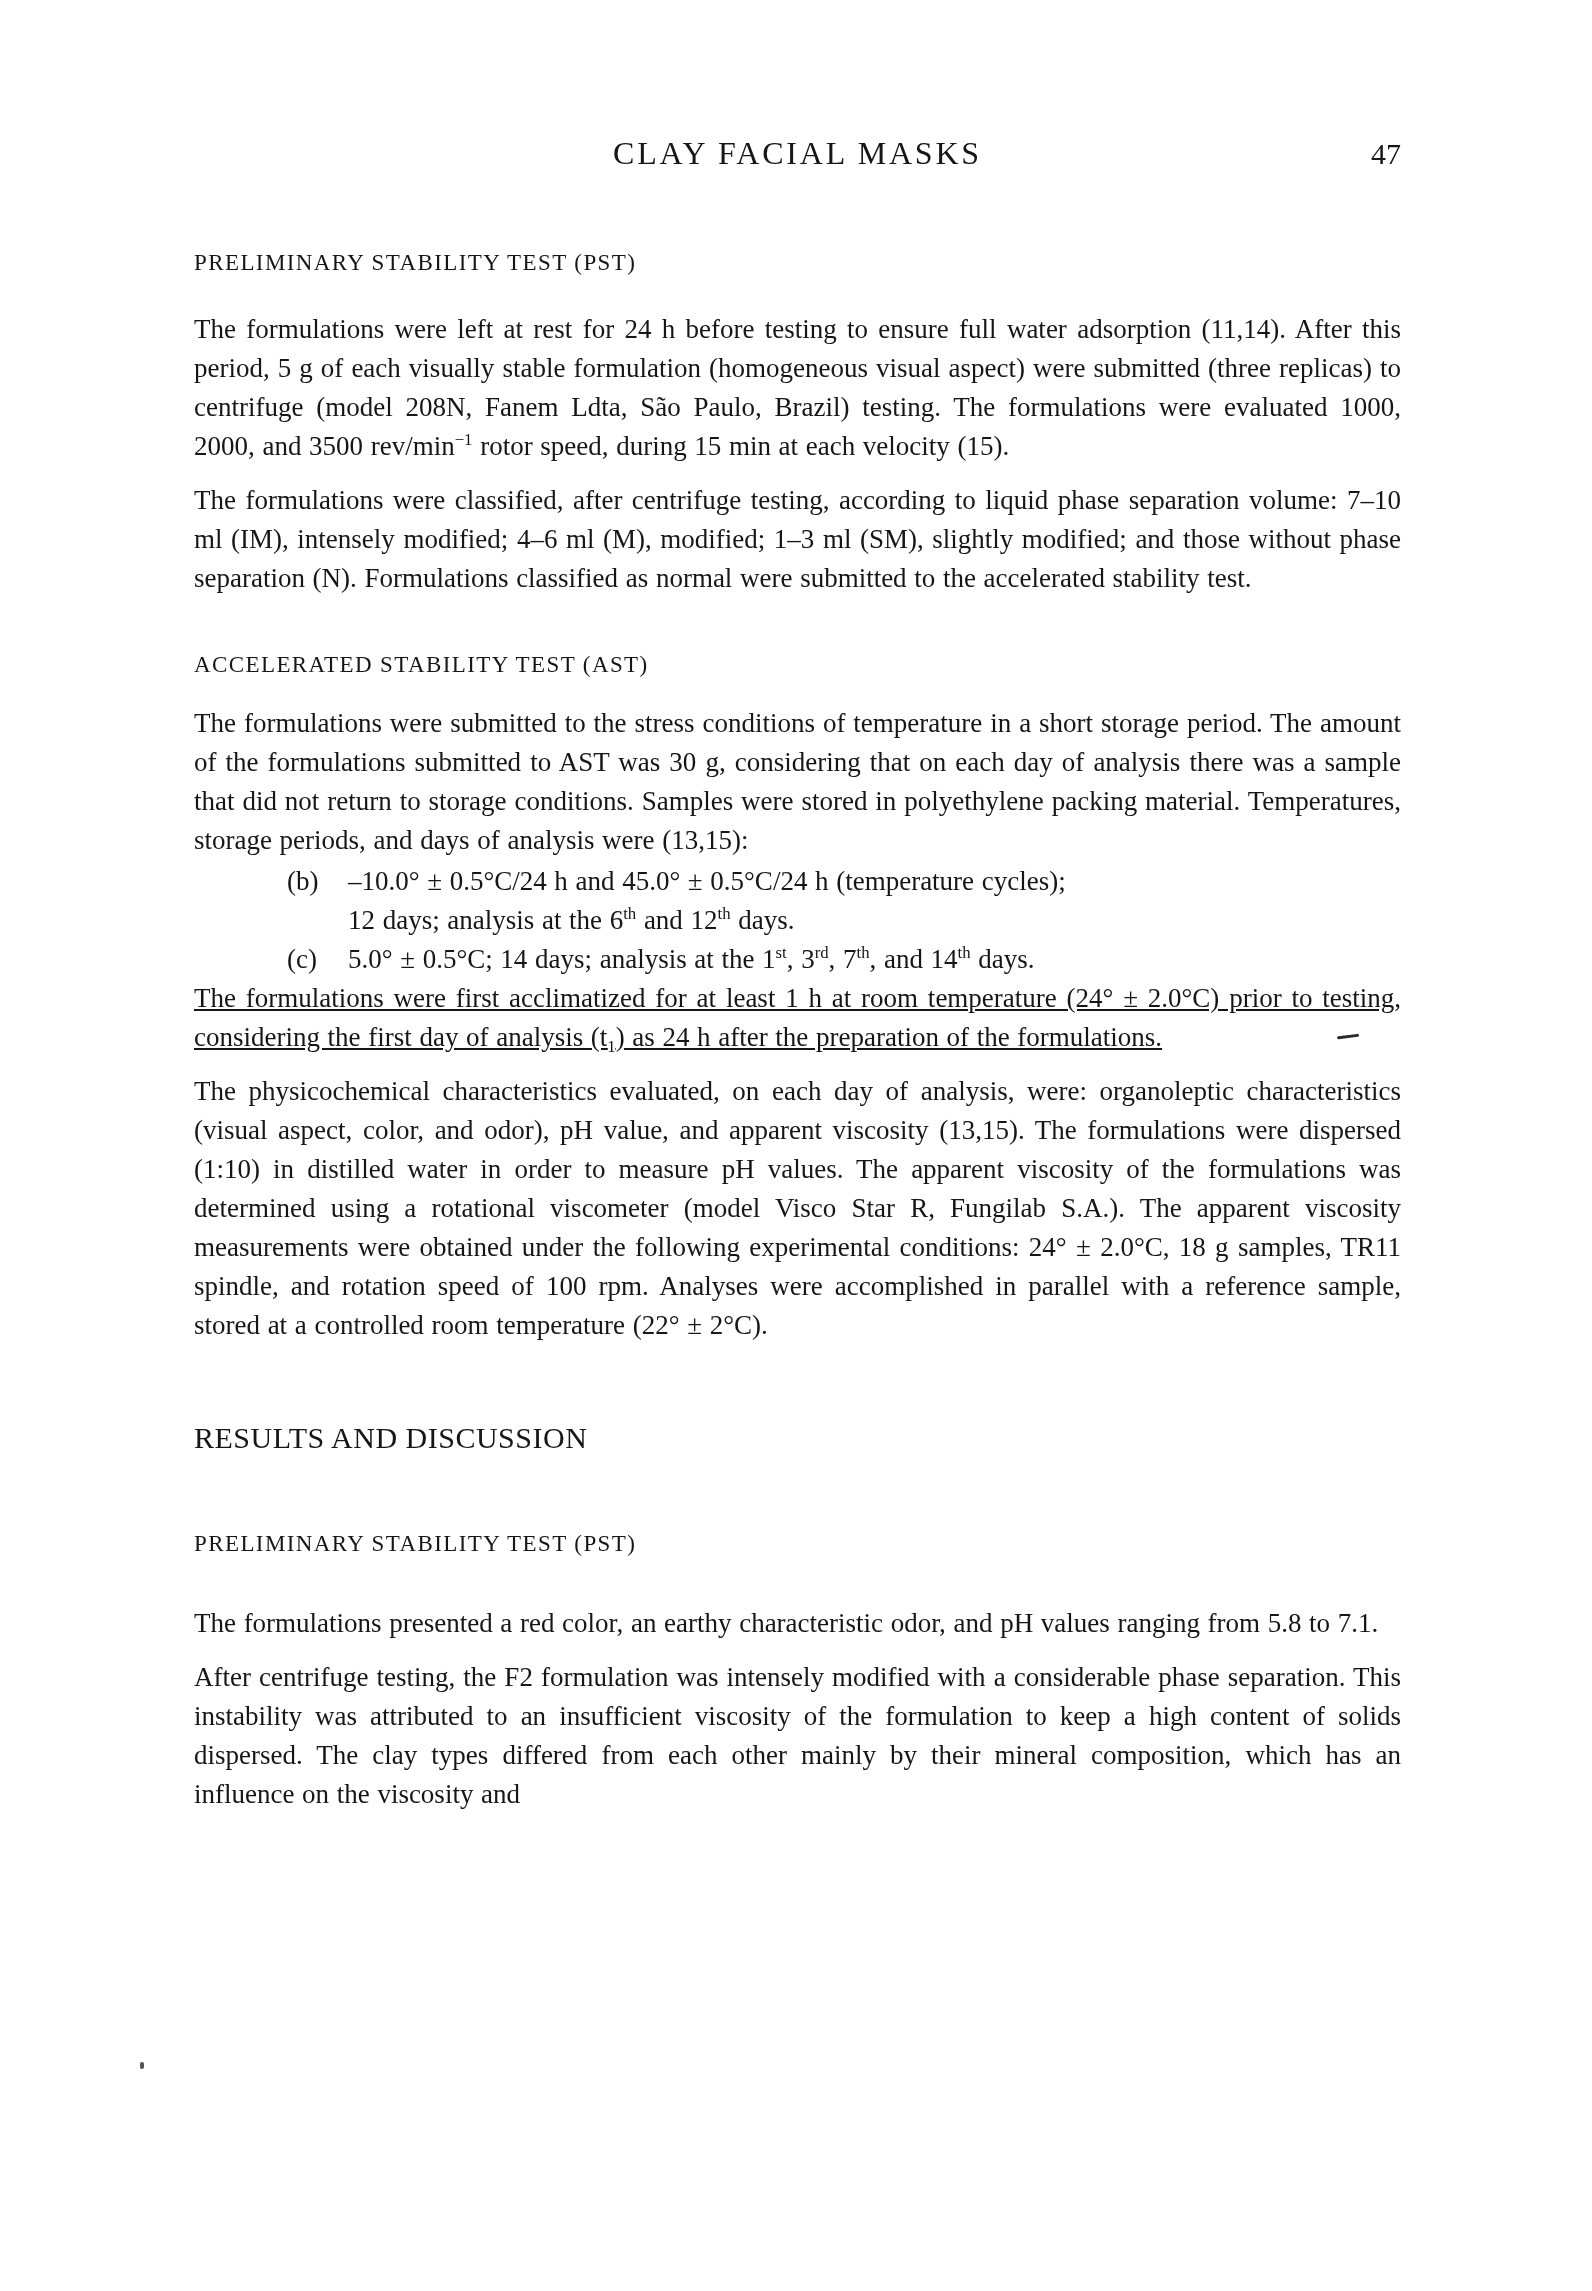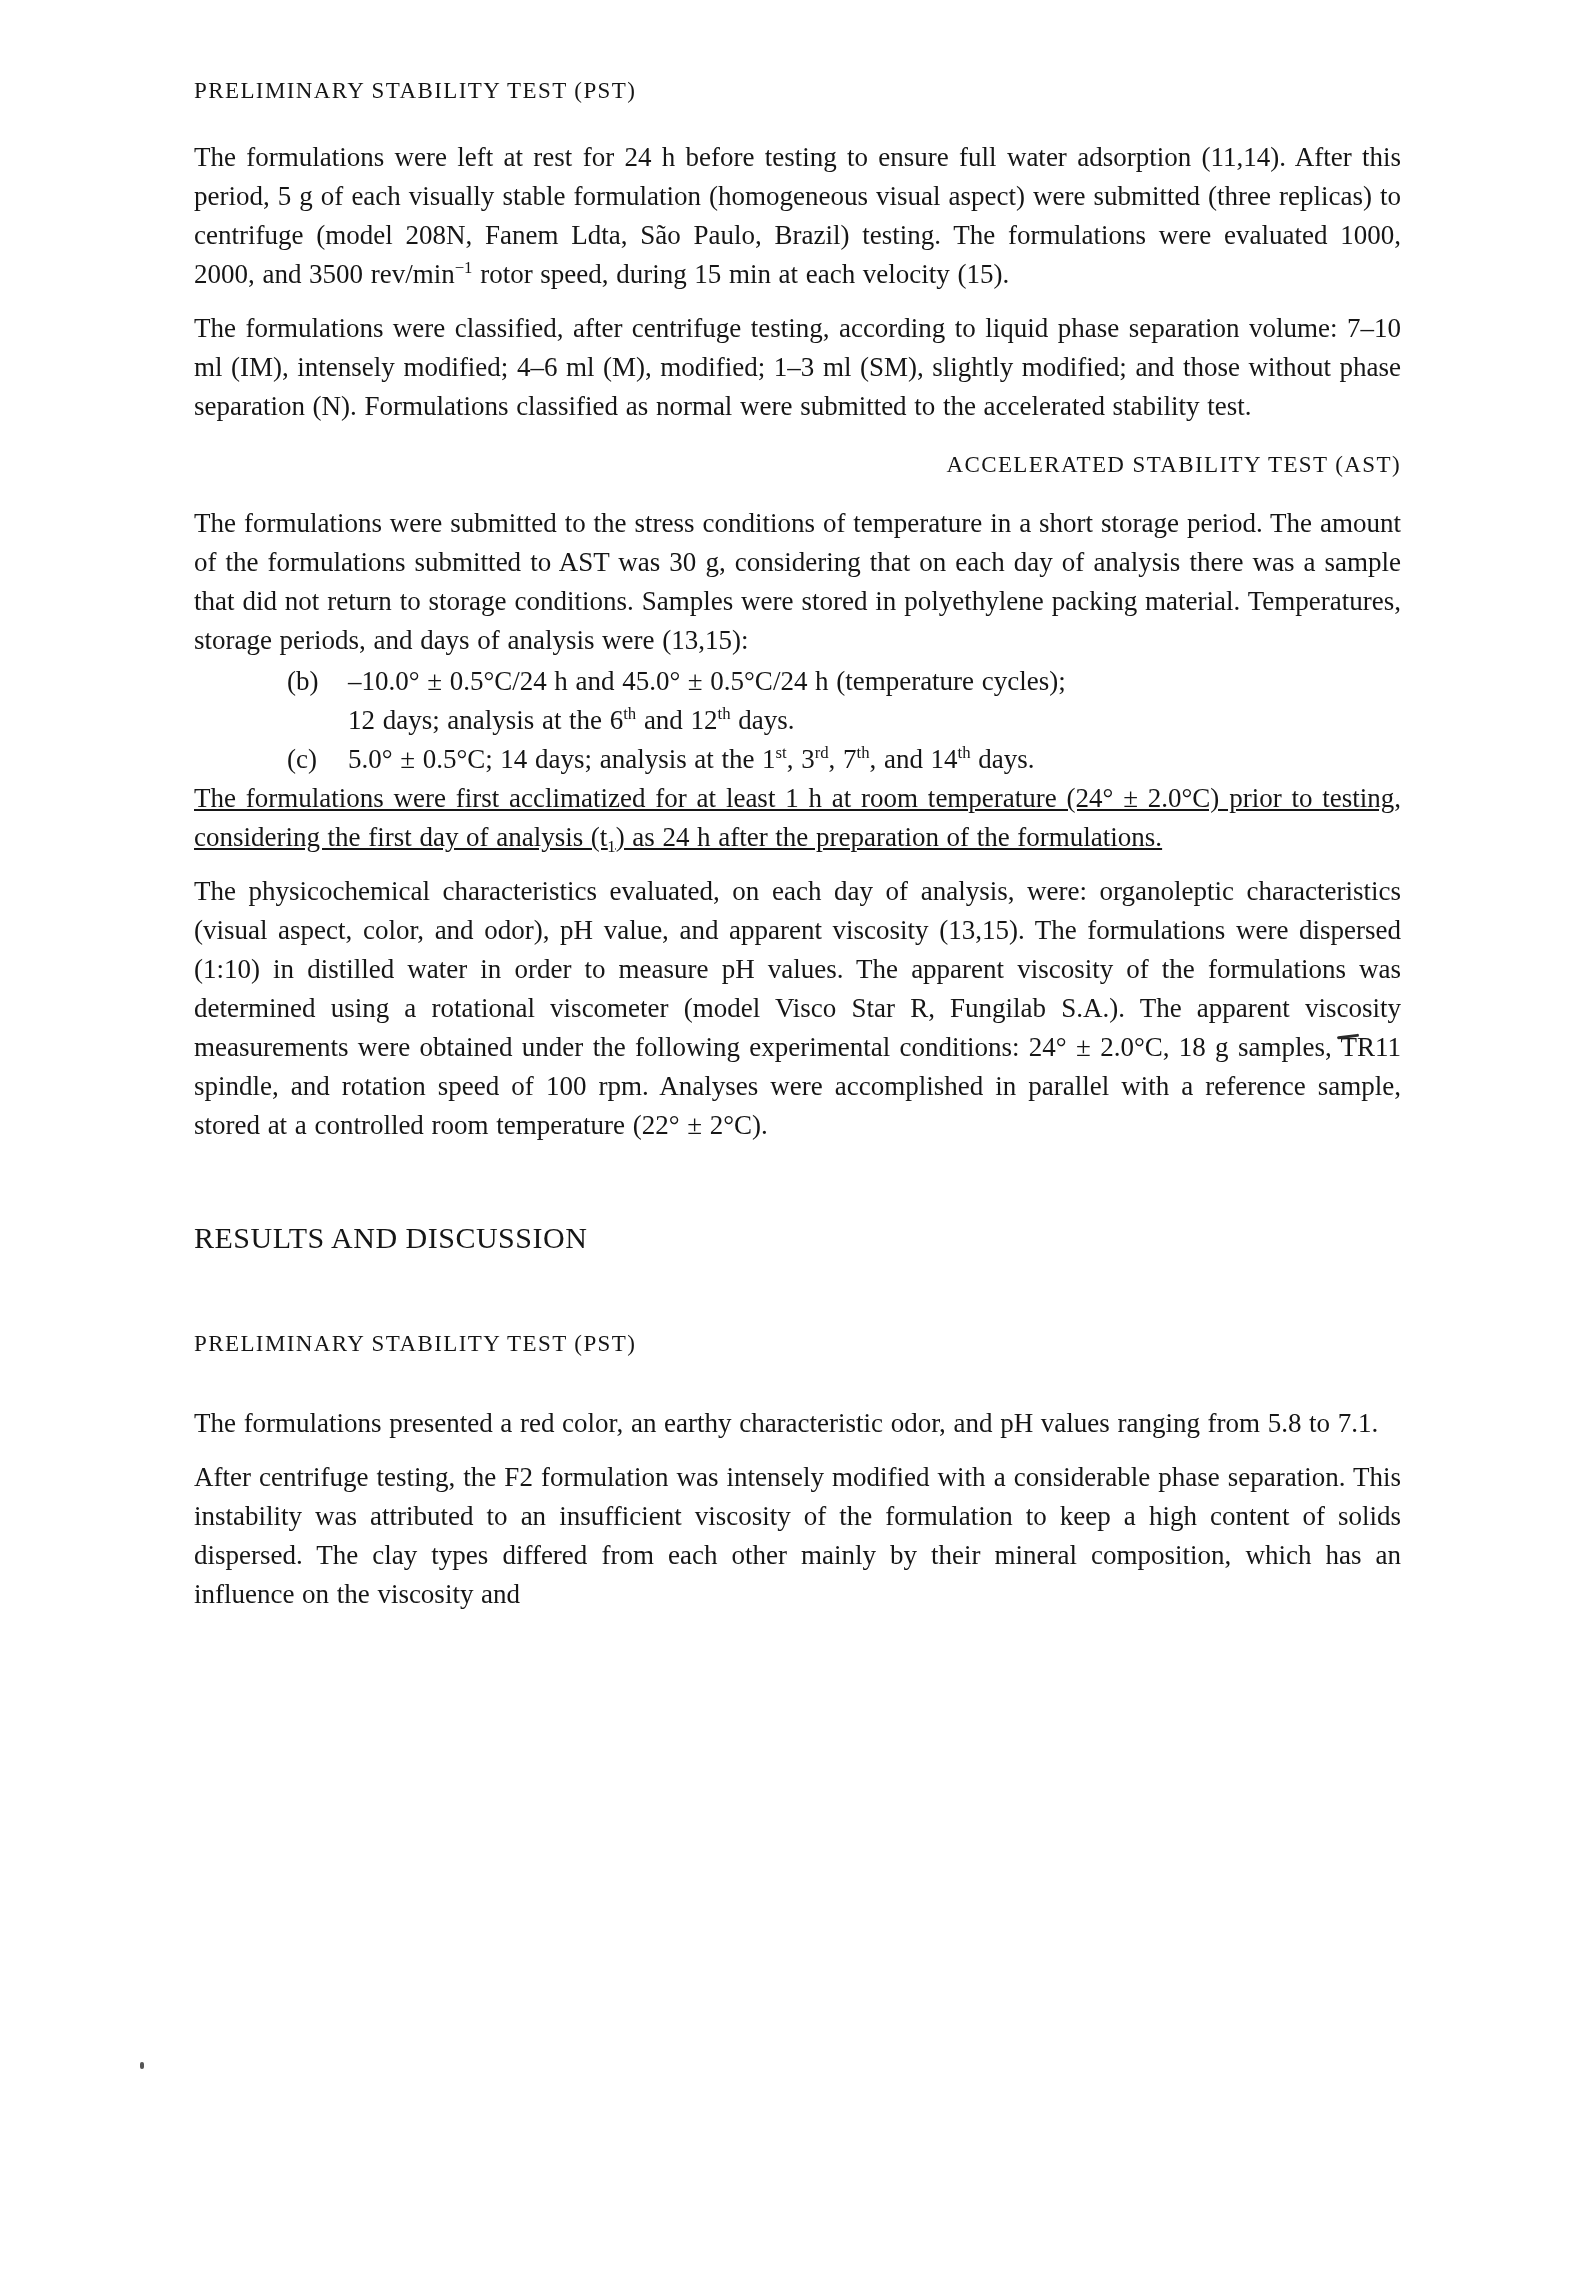--- a/index.html
+++ b/index.html
@@ -49,21 +49,21 @@
   .subheading-pst-1 { margin-top: 78px; }
   .para {
     font-size: 27px;
     line-height: 39px;
     text-align: justify;
     word-spacing: 0.9px;
     hyphens: manual;
   }
   .para-1 { margin-top: 34px; }
   .para-2 { margin-top: 15px; }
-  .subheading-ast { margin-top: 26px; text-align: right; }
+  .subheading-ast { margin-top: 54px; }
   .para-3 { margin-top: 26px; }
   .list { margin-top: 1.9px; }
   .list-item {
     font-size: 27px;
     line-height: 39px;
     text-align: justify;
     word-spacing: 0.9px;
     padding-left: 154px;
     text-indent: -61px;
   }
@@ -113,20 +113,24 @@
     height: 6.5px;
     background: #555;
     border-radius: 1.9px;
   }
 </style>
 </head>
 <body>
 
 <div class="page-column">
 
+  <div class="running-head-row">
+    <div class="running-head">CLAY FACIAL MASKS</div>
+    <div class="page-number">47</div>
+  </div>
 
   <div class="subheading subheading-pst-1">PRELIMINARY STABILITY TEST (PST)</div>
 
   <div class="para para-1"><span>The formulations were left at rest for 24 h before testing to ensure full water adsorption (11,14). After this period, 5 g of each visually stable formulation (homogeneous visual aspect) were submitted (three replicas) to centrifuge (model 208N, Fanem Ldta, São Paulo, Brazil) testing. The formulations were evaluated 1000, 2000, and 3500 rev/min</span><sup>−1</sup><span> rotor speed, during 15 min at each velocity (15).</span></div>
 
   <div class="para para-2"><span>The formulations were classified, after centrifuge testing, according to liquid phase separation volume: 7–10 ml (IM), intensely modified; 4–6 ml (M), modified; 1–3 ml (SM), slightly modified; and those without phase separation (N). Formulations classified as normal were submitted to the accelerated stability test.</span></div>
 
   <div class="subheading subheading-ast">ACCELERATED STABILITY TEST (AST)</div>
 
   <div class="para para-3"><span>The formulations were submitted to the stress conditions of temperature in a short storage period. The amount of the formulations submitted to AST was 30 g, considering that on each day of analysis there was a sample that did not return to storage conditions. Samples were stored in polyethylene packing material. Temperatures, storage periods, and days of analysis were (13,15):</span></div>

